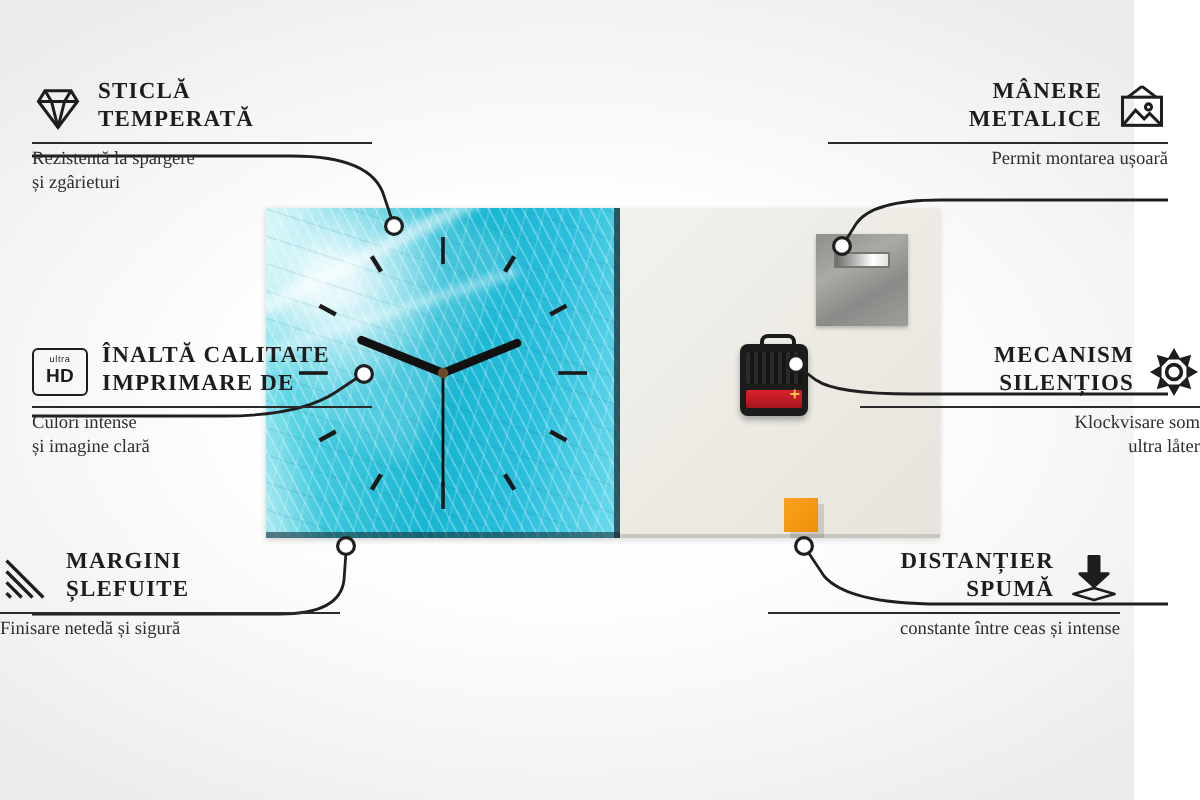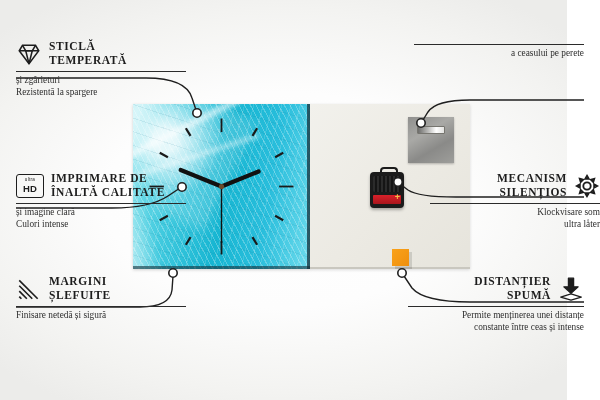--- a/index.html
+++ b/index.html
@@ -186,66 +186,79 @@
           <path d="M18 4 L15 9 L12 21"></path>
           <path d="M9 9 H15"></path>
       </svg>
       <div class="title">
         <div>STICLĂ</div>
         <div>TEMPERATĂ</div>
       </div>
     </div>
     <div class="rule"></div>
     <div class="sub">
+      <div>Rezistentă la spargere</div>
       <div>și zgârieturi</div>
-      <div>Rezistentă la spargere</div>
     </div>
   </div>
 
   <div class="callout left" style="left:16px;top:172px;">
     <div class="head">
       <div class="hd-badge">
         <span class="u">ultra</span>
         <span class="h">HD</span>
       </div>
       <div class="title">
+        <div>ÎNALTĂ CALITATE</div>
         <div>IMPRIMARE DE</div>
-        <div>ÎNALTĂ CALITATE</div>
-      </div>
-    </div>
-    <div class="rule"></div>
-    <div class="sub">
+      </div>
+    </div>
+    <div class="rule"></div>
+    <div class="sub">
+      <div>Culori intense</div>
       <div>și imagine clară</div>
-      <div>Culori intense</div>
-    </div>
-  </div>
-
-  <div class="callout left" style="left:16px;top:275px;">
+    </div>
+  </div>
+
+  <div class="callout left" style="left:0;top:275px;">
     <div class="head">
       <svg class="ico" viewBox="0 0 24 24" fill="none" stroke="#1d1d1d" stroke-width="1.5">
         <path d="M3 4 L20 21"></path>
           <path d="M3 9 L15 21"></path>
           <path d="M3 14 L10 21"></path>
           <path d="M3 19 L5 21"></path>
       </svg>
       <div class="title">
         <div>MARGINI</div>
         <div>ȘLEFUITE</div>
       </div>
     </div>
     <div class="rule"></div>
     <div class="sub">
       <div>Finisare netedă și sigură</div>
     </div>
   </div>
 
   <div class="callout right" style="left:414px;top:40px;">
-    <div class="rule"></div>
-    <div class="sub">
-      <div>a ceasului pe perete</div>
+    <div class="head">
+      <div class="title">
+        <div>MÂNERE</div>
+        <div>METALICE</div>
+      </div>
+      <svg class="ico" viewBox="0 0 24 24" fill="none" stroke="#1d1d1d" stroke-width="1.4">
+        <rect x="3" y="7" width="18" height="13"></rect>
+        <path d="M12 2 L5.5 7"></path>
+          <path d="M12 2 L18.5 7"></path>
+        <circle cx="15" cy="11.5" r="1.4"></circle>
+        <path d="M3.6 19.4 L9 13 L13 17 L15.5 14.5 L20.4 19.4"></path>
+      </svg>
+    </div>
+    <div class="rule"></div>
+    <div class="sub">
+      <div>Permit montarea ușoară</div>
     </div>
   </div>
 
   <div class="callout right" style="left:430px;top:172px;">
     <div class="head">
       <div class="title">
         <div>MECANISM</div>
         <div>SILENȚIOS</div>
       </div>
       <svg class="ico" viewBox="0 0 24 24" fill="none" stroke="#1d1d1d" stroke-width="1.7">
@@ -260,31 +273,30 @@
         <path d="M5.3 18.7 L6.2 15.6 L8.4 17.8 Z"></path>
       </svg>
     </div>
     <div class="rule"></div>
     <div class="sub">
       <div>Klockvisare som</div>
       <div>ultra låter</div>
     </div>
   </div>
 
-  <div class="callout right" style="left:408px;top:275px;width:176px;">
+  <div class="callout right" style="left:384px;top:275px;width:176px;">
     <div class="head">
       <div class="title">
         <div>DISTANȚIER</div>
         <div>SPUMĂ</div>
       </div>
       <svg class="ico" viewBox="0 0 24 24" fill="#1d1d1d" stroke="#1d1d1d" stroke-width="1.2" stroke-linejoin="round">
         <path d="M9.6 2 H14.4 V10 H18.6 L12 16 L5.4 10 H9.6 Z"></path>
         <path d="M12 16.6 L21.5 19.4 L12 22.2 L2.5 19.4 Z" fill="none"></path>
       </svg>
     </div>
     <div class="rule"></div>
     <div class="sub">
-      <div>Permite menținerea unei distanțe</div>
       <div>constante între ceas și intense</div>
     </div>
   </div>
 
 </div>
 
 </body></html>

